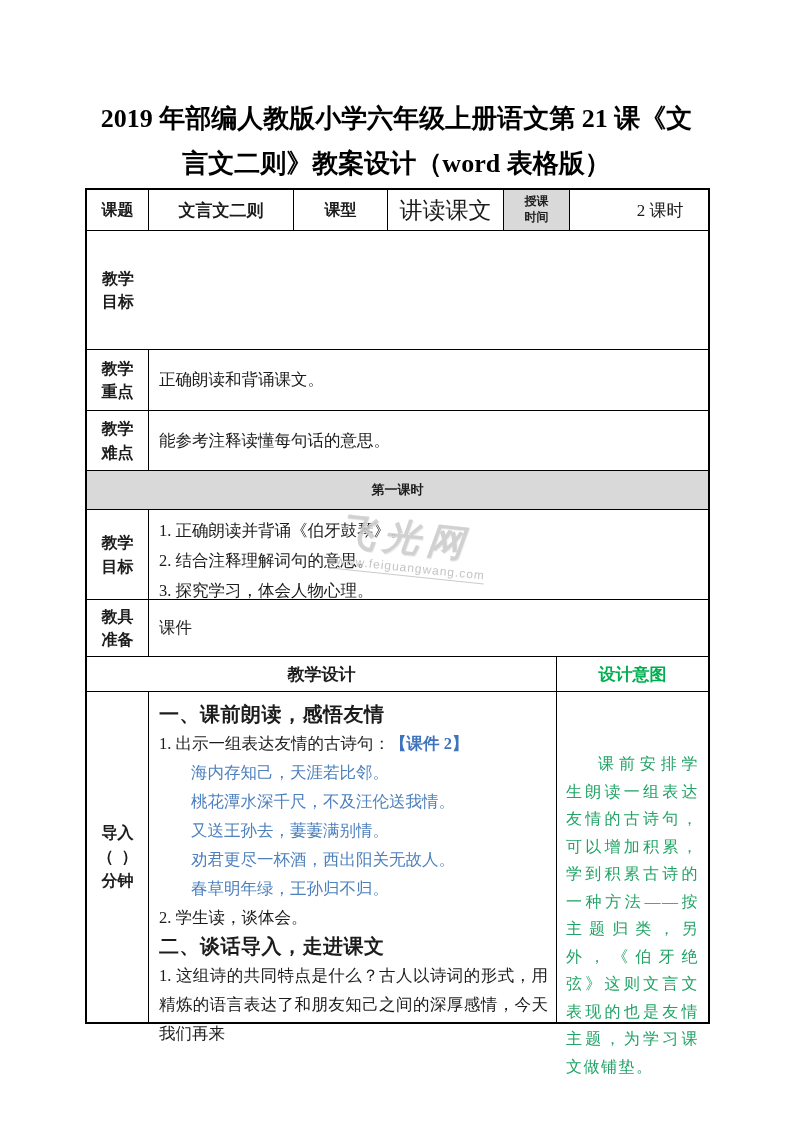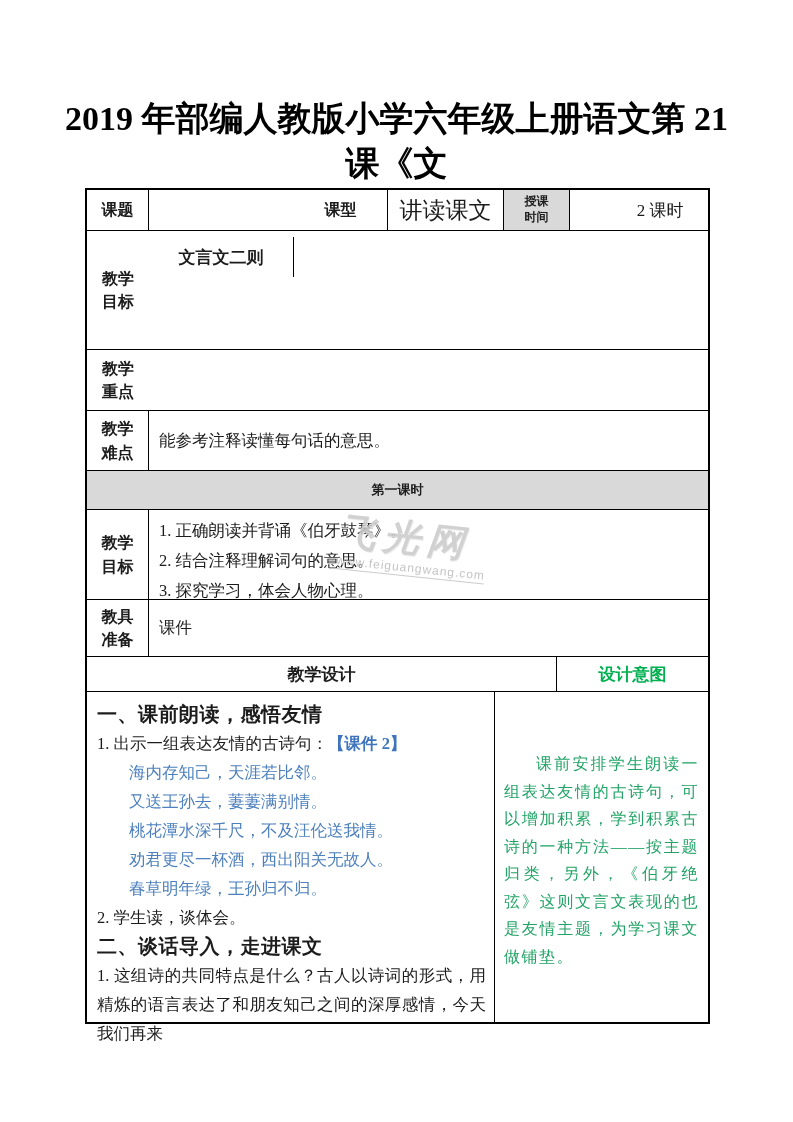--- a/index.html
+++ b/index.html
@@ -3,41 +3,41 @@
 <meta charset="utf-8">
 <style>
   html,body{margin:0;padding:0;}
   body{
     width:793px;height:1122px;background:#ffffff;position:relative;
     font-family:"Liberation Serif","DejaVu Serif",serif;color:#1c1c1c;
     overflow:hidden;
   }
   .page-title{
     position:absolute;top:96px;left:60px;width:673px;text-align:center;
-    font-weight:bold;font-size:34px;line-height:45px;color:#000;
+    font-weight:bold;font-size:26px;line-height:45px;color:#000;
   }
   .tbl{
     position:absolute;left:85px;top:188px;width:625px;
     border:2px solid #000;box-sizing:border-box;background:#fff;
   }
   .row{display:flex;border-bottom:1px solid #000;box-sizing:border-box;}
   .row:last-child{border-bottom:none;}
   .cell{box-sizing:border-box;border-right:1px solid #000;min-height:100%;}
   .cell:last-child{border-right:none;}
   .label-cell{
     width:62px;flex:0 0 62px;display:flex;align-items:center;justify-content:center;
     text-align:center;font-weight:bold;font-size:16px;line-height:1.45;padding:2px;
   }
   .content-cell{flex:1 1 auto;padding:6px 10px;font-size:16.5px;}
   .vcenter{display:flex;align-items:center;}
   .gray{background:#d9d9d9;}
   .r1{height:41px;}
   .r1 .cell{display:flex;align-items:center;justify-content:center;text-align:center;}
   .c-ketilabel{width:62px;flex:0 0 62px;font-weight:bold;font-size:16px;}
-  .c-keti{width:145px;flex:0 0 145px;font-weight:bold;font-size:17px;margin-top:47px;}
+  .c-keti{width:145px;flex:0 0 145px;font-weight:bold;font-size:17px;}
   .c-kexinglabel{width:94px;flex:0 0 94px;font-weight:bold;font-size:16px;}
   .c-kexing{width:116px;flex:0 0 116px;font-size:23px;}
   .c-timelabel{width:66px;flex:0 0 66px;font-weight:bold;font-size:12px;line-height:1.3;}
   .c-time{flex:1 1 auto;font-size:17px;padding-left:42px;}
   .r2{height:119px;}
   .r3{height:61px;}
   .r4{height:60px;}
   .r5{height:39px;align-items:center;justify-content:center;}
   .r5 .cell{flex:1;display:flex;align-items:center;justify-content:center;
     font-weight:bold;font-size:13px;}
@@ -99,20 +99,21 @@
   </div>
 
   <div class="row r2">
     <div class="cell label-cell" style="white-space:pre-line;">教学
 目标</div>
   </div>
 
   <div class="row r3">
     <div class="cell label-cell" style="white-space:pre-line;">教学
 重点</div>
+    <div class="cell content-cell vcenter">正确朗读和背诵课文。</div>
   </div>
 
   <div class="row r4">
     <div class="cell label-cell" style="white-space:pre-line;">教学
 难点</div>
     <div class="cell content-cell vcenter">能参考注释读懂每句话的意思。</div>
   </div>
 
   <div class="row r5 gray">
     <div class="cell">第一课时</div>
@@ -133,26 +134,33 @@
 准备</div>
     <div class="cell content-cell vcenter">课件</div>
   </div>
 
   <div class="row r8">
     <div class="cell r8-left">教学设计</div>
     <div class="cell r8-right">设计意图</div>
   </div>
 
   <div class="row r9">
+    <div class="cell label-cell stage-label">
+      <div>
+        <div>导入</div>
+        <div style="white-space:pre;">（  ）</div>
+        <div>分钟</div>
+      </div>
+    </div>
     <div class="cell r9-main">
       <div class="main-line sec-title">一、课前朗读，感悟友情</div>
       <div class="main-line"><span>1. 出示一组表达友情的古诗句：</span><span class="courseware">【课件 2】</span></div>
       <div class="main-line poem">海内存知己，天涯若比邻。</div>
+      <div class="main-line poem">桃花潭水深千尺，不及汪伦送我情。</div>
       <div class="main-line poem">又送王孙去，萋萋满别情。</div>
-      <div class="main-line poem">桃花潭水深千尺，不及汪伦送我情。</div>
       <div class="main-line poem">劝君更尽一杯酒，西出阳关无故人。</div>
       <div class="main-line poem">春草明年绿，王孙归不归。</div>
       <div class="main-line">2. 学生读，谈体会。</div>
       <div class="main-line sec-title">二、谈话导入，走进课文</div>
       <div class="main-line" style="text-align:justify;">1. 这组诗的共同特点是什么？古人以诗词的形式，用精炼的语言表达了和朋友知己之间的深厚感情，今天我们再来</div>
     </div>
     <div class="cell r9-right">
       <div class="intent-text">课前安排学生朗读一组表达友情的古诗句，可以增加积累，学到积累古诗的一种方法——按主题归类，另外，《伯牙绝弦》这则文言文表现的也是友情主题，为学习课文做铺垫。</div>
     </div>
   </div>

